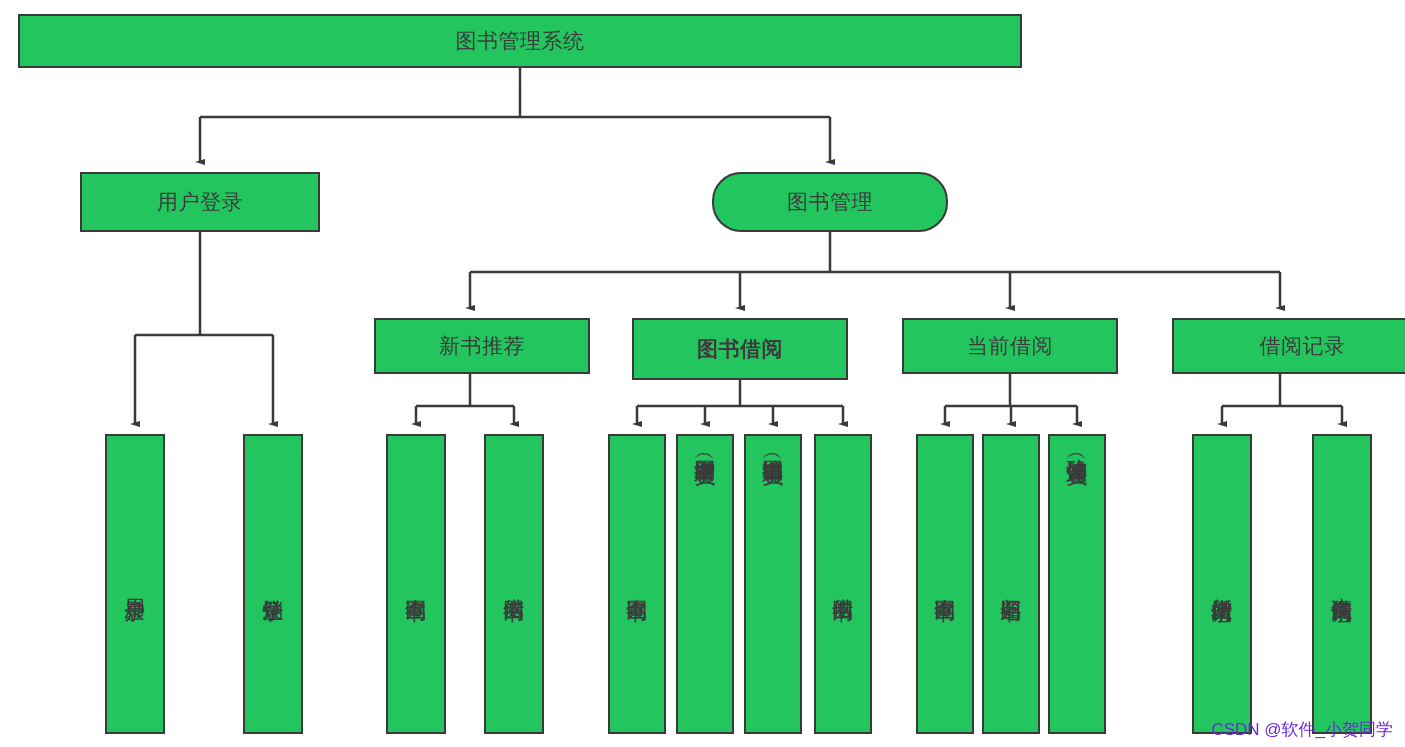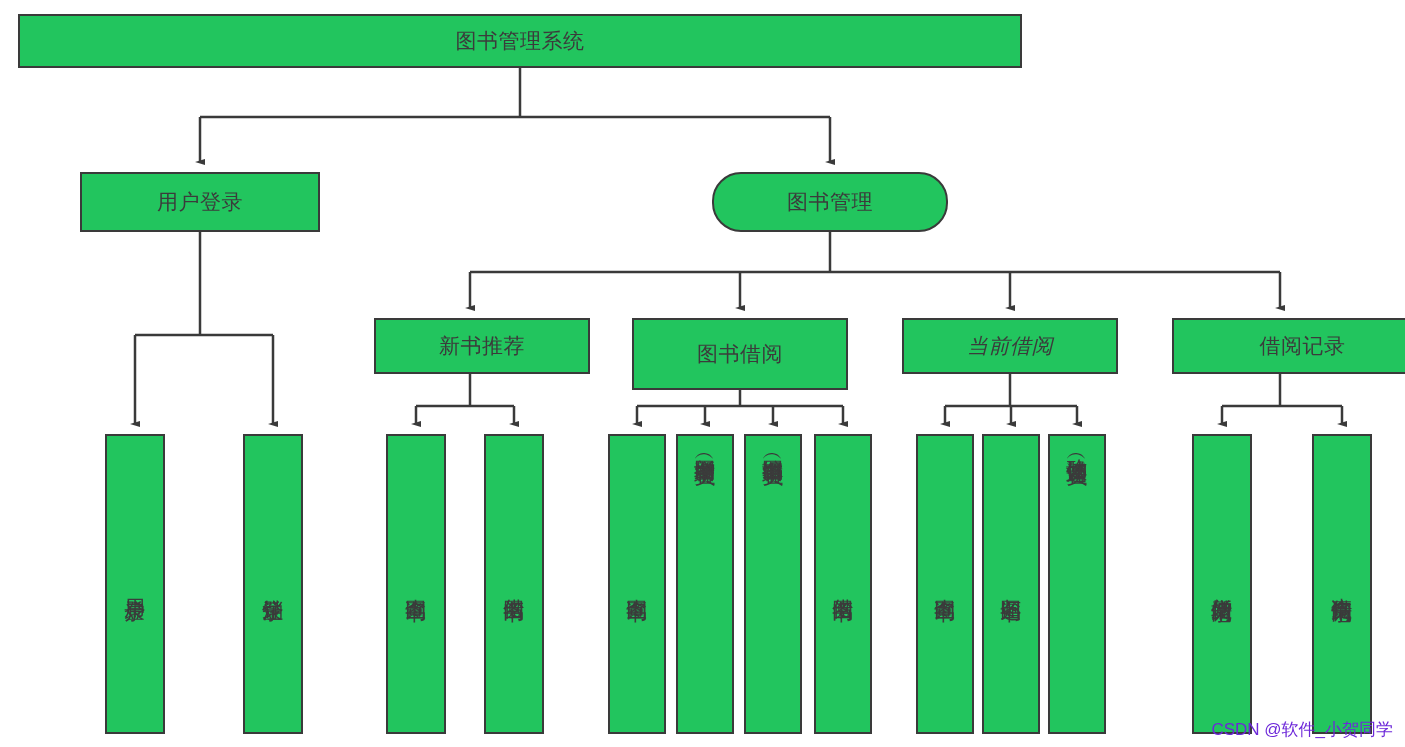--- a/index.html
+++ b/index.html
@@ -148,24 +148,24 @@
   <div class="node-box" id="node-l2-0" style="left: 80px; top: 172px; width: 240px; height: 60px;">
     <span class="node-label-h">用户登录</span>
   </div>
   <div class="node-box" id="node-l2-1" style="left: 712px; top: 172px; width: 236px; height: 60px; border-radius: 29px;">
     <span class="node-label-h">图书管理</span>
   </div>
 
   <div class="node-box" id="node-l3-0" style="left: 362px; top: 318px; width: 216px; height: 56px; margin-left: 12px;">
     <span class="node-label-h">新书推荐</span>
   </div>
-  <div class="node-box" id="node-l3-1" style="left: 632px; top: 318px; width: 216px; height: 72px;">
+  <div class="node-box" id="node-l3-1" style="left: 632px; top: 318px; width: 216px; height: 62px; font-weight: bold;">
     <span class="node-label-h">图书借阅</span>
   </div>
-  <div class="node-box" id="node-l3-2" style="left: 902px; top: 318px; width: 216px; height: 56px; font-style: italic;">
+  <div class="node-box" id="node-l3-2" style="left: 902px; top: 318px; width: 216px; height: 56px;">
     <span class="node-label-h">当前借阅</span>
   </div>
   <div class="node-box" id="node-l3-3" style="left: 1172px; top: 318px; width: 261px; height: 56px;">
     <span class="node-label-h">借阅记录</span>
   </div>
 
   <div class="node-box vertical center-v" id="node-leaf-0" style="left: 105px; top: 434px; width: 60px; height: 300px;">
     <span class="node-label-v">用户登录</span>
   </div>
   <div class="node-box vertical center-v" id="node-leaf-1" style="left: 243px; top: 434px; width: 60px; height: 300px;">

